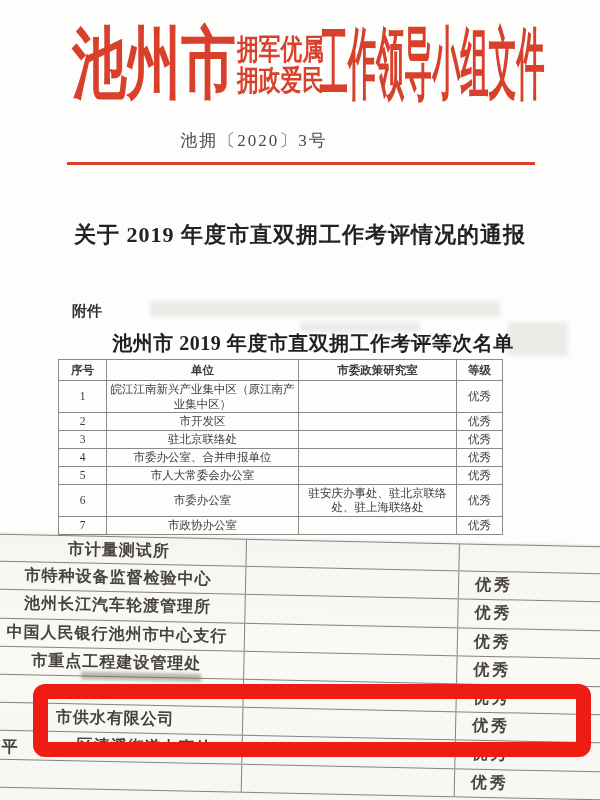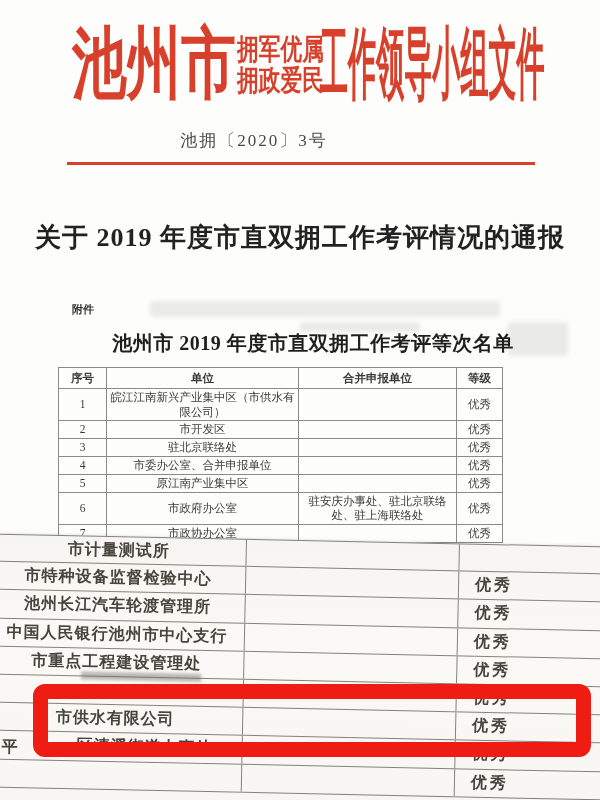--- a/index.html
+++ b/index.html
@@ -24,34 +24,34 @@
   }
   
   .docnum{
     position:absolute;top:129px;left:0;width:508px;text-align:center;
     font-size:17px;letter-spacing:2px;color:#4a4a4a;
   }
   .redline{position:absolute;left:67px;top:162px;width:468px;height:3px;background:#d8402c;}
   
   .doc-title{
     position:absolute;top:220px;left:0;width:600px;text-align:center;
-    font-size:26px;font-weight:bold;letter-spacing:1px;color:#222;
-  }
-  .attach{position:absolute;left:72px;top:302px;font-size:11px;font-weight:bold;color:#333;text-align:right;}
+    font-size:22px;font-weight:bold;letter-spacing:1px;color:#222;
+  }
+  .attach{position:absolute;left:72px;top:302px;font-size:15px;font-weight:bold;color:#333;text-align:right;}
   .tbl-title{
     position:absolute;top:330px;left:0;width:600px;text-align:center;
     font-size:20px;font-weight:bold;letter-spacing:0.5px;color:#1f1f1f;margin-left:13px;
   }
   
   .smudge{position:absolute;background:#8a8a86;opacity:0.16;filter:blur(2px);border-radius:3px;}
   
   table.main{
     position:absolute;left:58px;top:359px;width:444px;
     border-collapse:collapse;table-layout:fixed;
-    font-size:11.5px;color:#3a3a3a;margin-top:8px;
+    font-size:11.5px;color:#3a3a3a;
   }
   table.main td,table.main th{
     border:1px solid #8a8a8a;text-align:center;vertical-align:middle;
     padding:1px 3px;line-height:1.25;font-weight:normal;
   }
   table.main th{font-weight:bold;height:18px;}
   table.main td.merged{text-align:center;}
   tr.r1{height:32px;} tr.rs{height:18px;} tr.r6{height:31px;}
   
   .photo{
@@ -116,26 +116,26 @@
     <colgroup>
         <col style="width:48px">
         <col style="width:192px">
         <col style="width:158px">
         <col style="width:46px">
       </colgroup>
     <tbody>
         <tr>
       <th>序号</th>
       <th>单位</th>
-      <th>合并申报单位</th>
+      <th>市委政策研究室</th>
       <th>等级</th>
     </tr>
     <tr class="r1">
       <td>1</td>
-      <td>皖江江南新兴产业集中区（市供水有限公司）</td>
+      <td>皖江江南新兴产业集中区（原江南产业集中区）</td>
       <td class="merged"></td>
       <td>优秀</td>
     </tr>
     <tr class="rs">
       <td>2</td>
       <td>市开发区</td>
       <td class="merged"></td>
       <td>优秀</td>
     </tr>
     <tr class="rs">
@@ -145,27 +145,27 @@
       <td>优秀</td>
     </tr>
     <tr class="rs">
       <td>4</td>
       <td>市委办公室、合并申报单位</td>
       <td class="merged"></td>
       <td>优秀</td>
     </tr>
     <tr class="rs">
       <td>5</td>
-      <td>原江南产业集中区</td>
+      <td>市人大常委会办公室</td>
       <td class="merged"></td>
       <td>优秀</td>
     </tr>
     <tr class="r6">
       <td>6</td>
-      <td>市政府办公室</td>
+      <td>市委办公室</td>
       <td class="merged">驻安庆办事处、驻北京联络处、驻上海联络处</td>
       <td>优秀</td>
     </tr>
     <tr class="rs">
       <td>7</td>
       <td>市政协办公室</td>
       <td class="merged"></td>
       <td>优秀</td>
     </tr>
   </tbody>

